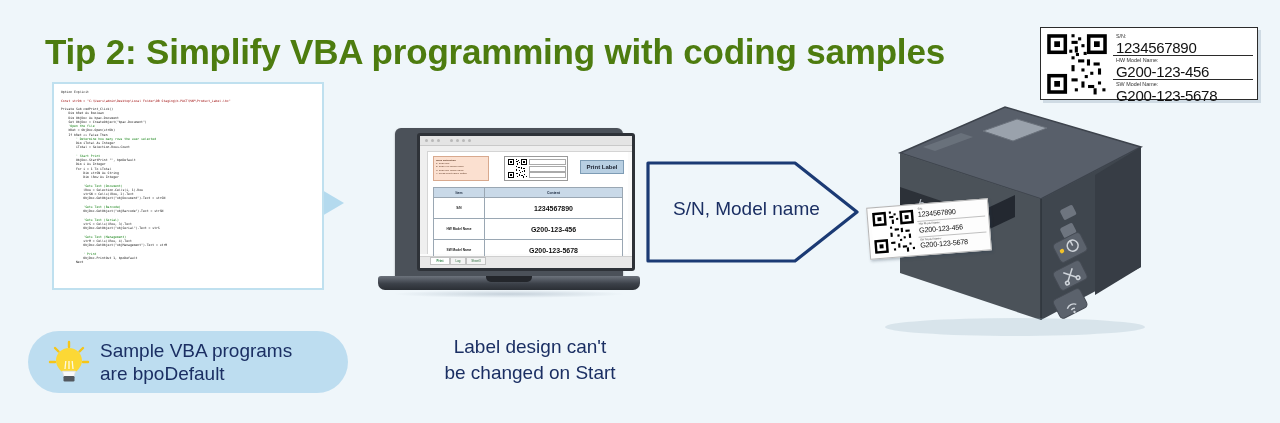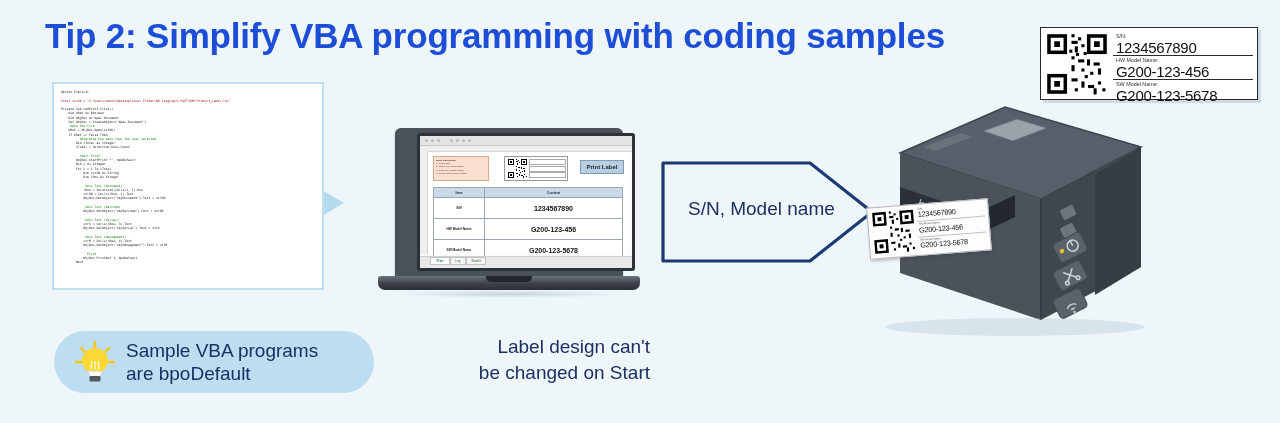--- a/index.html
+++ b/index.html
@@ -6,22 +6,22 @@
   body{
     width:1280px;height:423px;overflow:hidden;
     background:#eff6fa;
     font-family:"Liberation Sans",sans-serif;
     position:relative;
   }
   .stage{position:absolute;left:0;top:0;width:1280px;height:423px;}
 
   
   .title{
-    position:absolute;left:45px;top:16px;
-    font-size:35px;font-weight:bold;color:#1d4ed8;
+    position:absolute;left:45px;top:32px;
+    font-size:35px;font-weight:bold;color:#4d7c0f;
     letter-spacing:-0.2px;white-space:nowrap;
   }
 
   
   .code-panel{
     position:absolute;left:52px;top:82px;width:272px;height:208px;
     background:#ffffff;border:2px solid #bfe0ef;
     box-sizing:border-box;padding:6px 7px;overflow:hidden;
   }
   .code-tail{
@@ -104,21 +104,21 @@
     font-size:6px;font-weight:bold;color:#1b2230;
   }
 
   .xl-table{position:absolute;left:5px;top:35px;width:190px;border-collapse:collapse;}
   .xl-table th,.xl-table td{border:.6px solid #9aa7b3;}
   .xl-table th{background:#c9d9e8;font-size:3.4px;height:7px;color:#15243a;}
   .xl-table td.k{width:48px;text-align:center;font-size:3.2px;font-weight:bold;color:#1a1a1a;height:18px;}
   .xl-table td.v{text-align:center;font-size:7px;font-weight:bold;color:#111;}
 
   
-  .arrow-wrap{position:absolute;left:660px;top:160px;width:216px;height:105px;}
+  .arrow-wrap{position:absolute;left:645px;top:160px;width:216px;height:105px;}
   .arrow-text{
     position:absolute;left:28px;top:38px;width:150px;
     font-size:19px;color:#1b2f63;white-space:nowrap;
   }
 
   
   .printer{position:absolute;left:865px;top:95px;width:300px;height:245px;}
 
   
   .out-label{
@@ -144,30 +144,30 @@
   }
   .big-label .qr{width:64px;height:64px;}
   .big-label .rows{flex:1;display:flex;flex-direction:column;}
   .big-label .r{flex:1;border-bottom:1.3px solid #2b2b2b;padding-left:3px;}
   .big-label .r:last-child{border-bottom:none;}
   .big-label .r span{display:block;font-size:5.4px;line-height:7px;color:#333;padding-top:1px;}
   .big-label .r b{display:block;font-size:15px;line-height:15px;color:#111;font-weight:normal;letter-spacing:-.3px;}
 
   
   .pill{
-    position:absolute;left:54px;top:331px;width:320px;height:62px;
+    position:absolute;left:28px;top:331px;width:320px;height:62px;
     background:#bdddf0;border-radius:31px;
     display:flex;align-items:center;padding-left:18px;box-sizing:border-box;
   }
   .bulb{width:46px;height:46px;flex:0 0 46px;}
   .pill-text{margin-left:8px;font-size:19px;line-height:23px;color:#1b2f63;}
 
   .caption{
     position:absolute;left:410px;top:334px;width:240px;
-    font-size:19px;line-height:26px;color:#1b2f63;text-align:right;
+    font-size:19px;line-height:26px;color:#1b2f63;text-align:center;
   }
 </style>
 </head>
 <body>
 
 <div class="stage">
 
   <div class="title">Tip 2: Simplify VBA programming with coding samples</div>
 
   <div class="code-tail-bar"></div>

